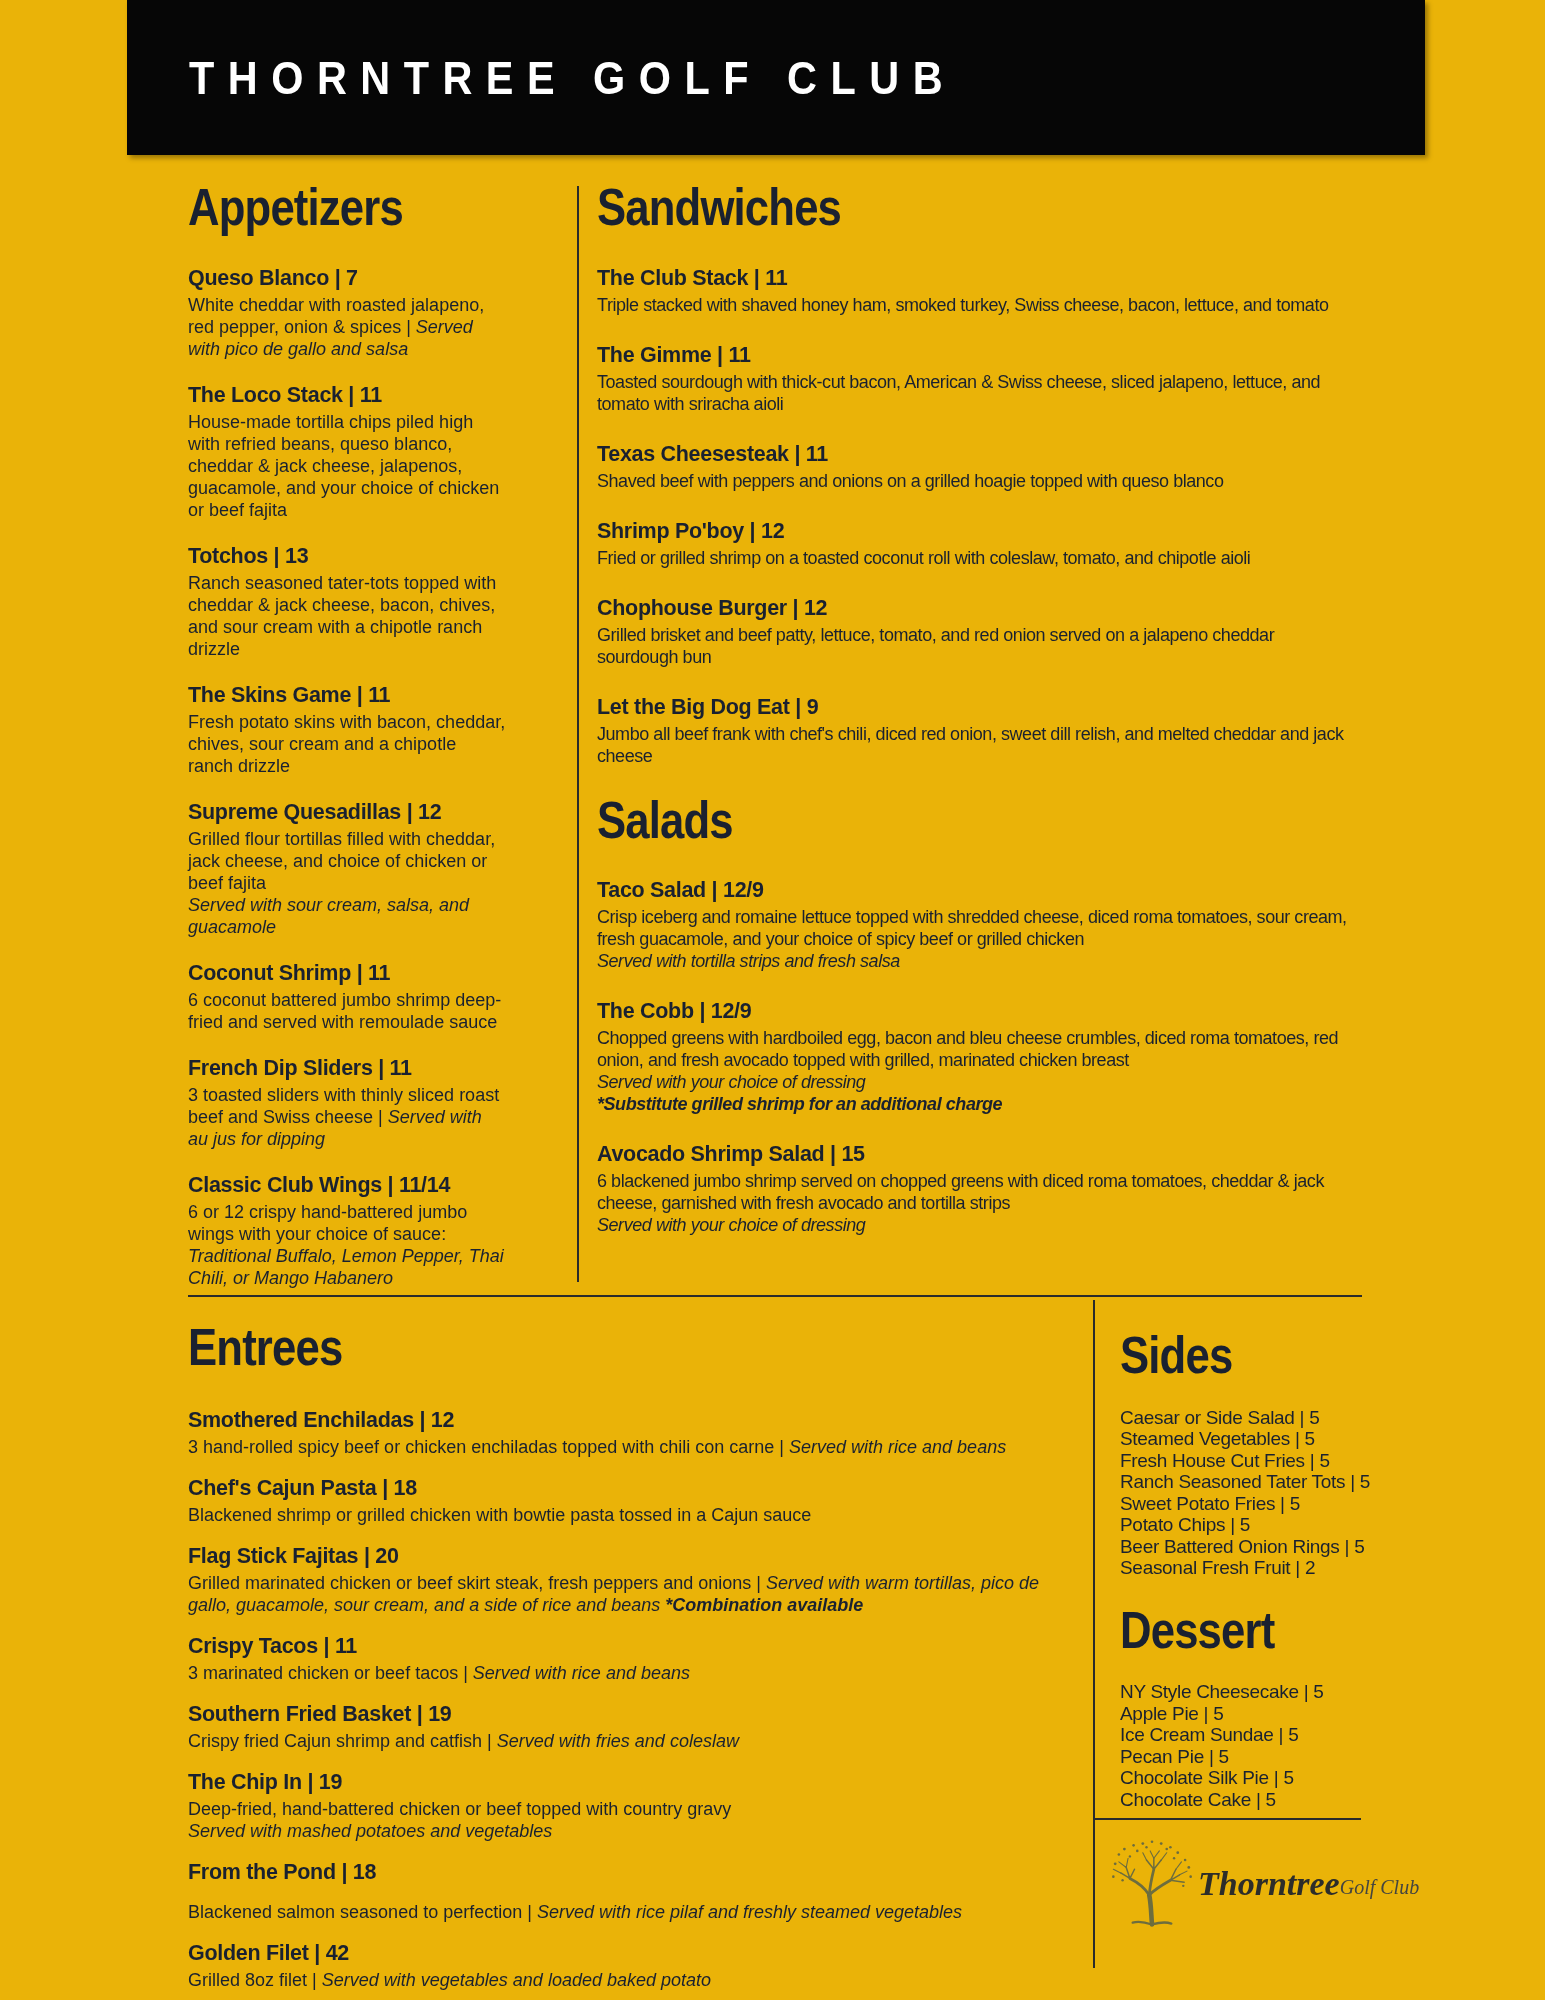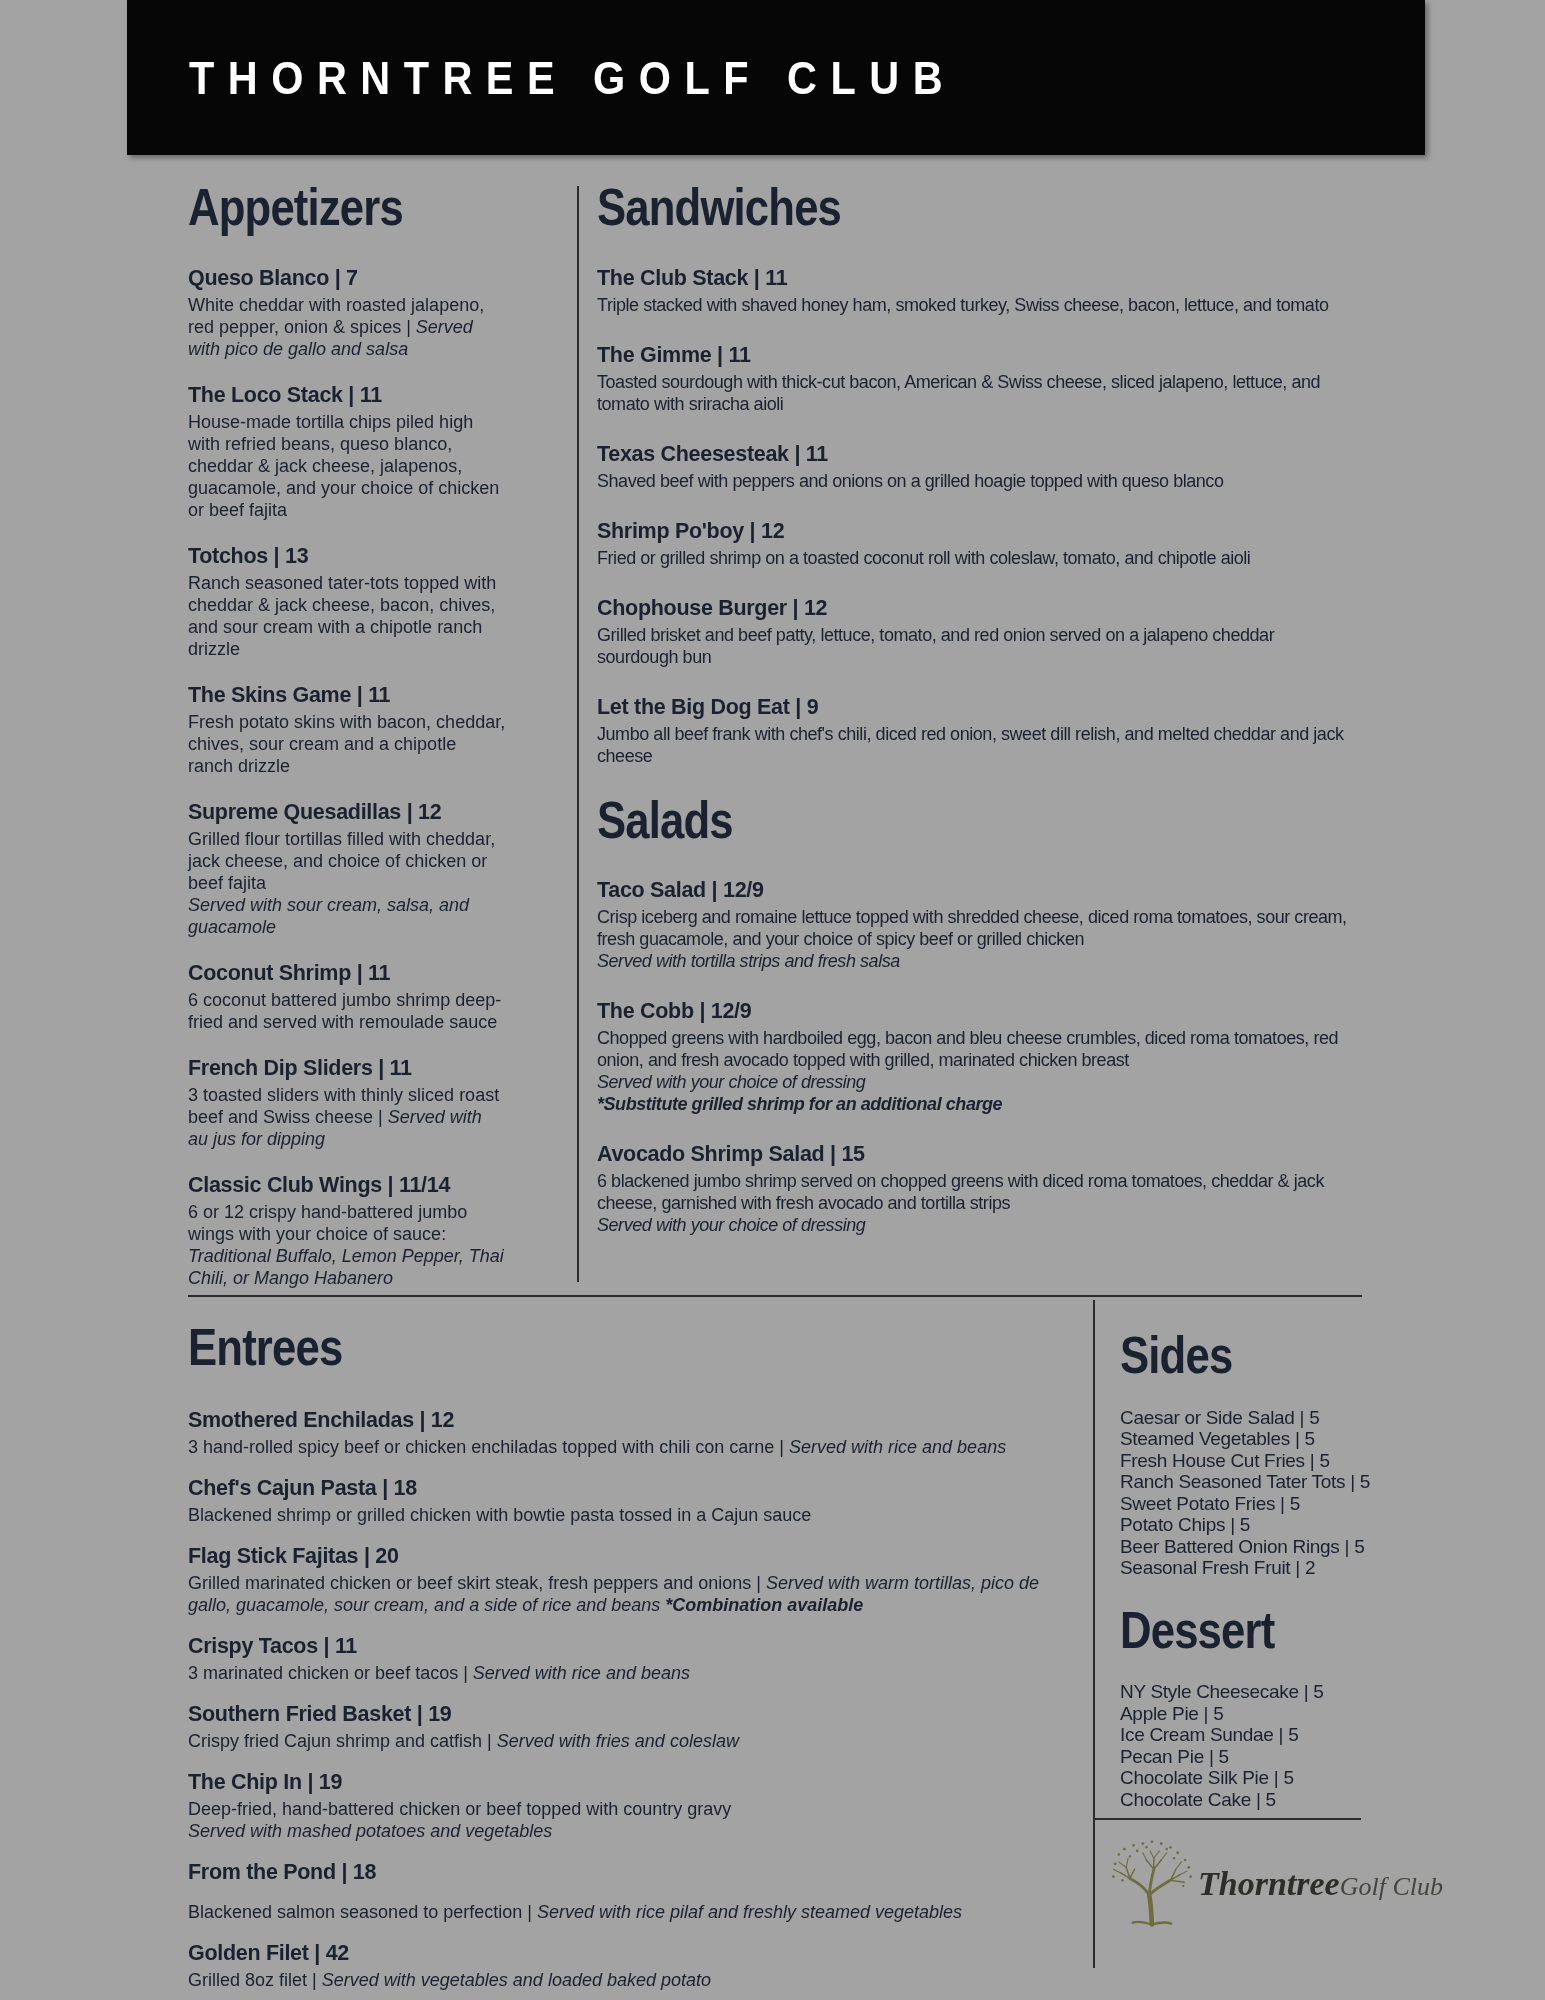--- a/index.html
+++ b/index.html
@@ -1,17 +1,17 @@
 <!DOCTYPE html>
 <html><head>
 <meta charset="utf-8">
 <style>
   html,body{margin:0;padding:0;background:#ffffff;}
   .page{
-    position:relative;width:1545px;height:2000px;background:#a3a3a3;overflow:hidden;
+    position:relative;width:1545px;height:2000px;background:#eab308;overflow:hidden;
     font-family:"Liberation Sans", sans-serif;color:var(--text,#1a2130);
   }
   
   .topbar{
     position:absolute;left:127px;top:0;width:1298px;height:155px;
     background:var(--header-bg,#060606);
     box-shadow:3px 3px 5px rgba(0,0,0,.35);
   }
   .topbar h1{
     margin:0;position:absolute;left:62px;top:55px;
@@ -54,21 +54,21 @@
   
   .logo{position:absolute;left:1106px;top:1834px;width:262px;display:flex;align-items:center;}
   .logo svg{width:92px;height:100px;flex:0 0 auto;}
   .logo-text{display:flex;align-items:center;margin-left:0px;}
   .logo-name{
     font-family:"Liberation Serif", serif;font-style:italic;font-weight:700;
     font-size:34px;line-height:1;color:var(--logo-text,#2d2d2a);white-space:nowrap;
   }
   .logo-sub{
     font-family:"Liberation Serif", serif;font-style:italic;
-    font-size:26px;line-height:1;color:#45453f;margin-top:5px;white-space:nowrap;
+    font-size:20px;line-height:1;color:#45453f;margin-top:5px;white-space:nowrap;
   }
 </style>
 </head>
 <body>
 
 <div class="page" style="--text: #1a2130; --header-bg: #060606; --header-text: #ffffff; --rule: #2b2b2b; --logo-text: #2d2d2a;">
 
   <header class="topbar">
     <h1>THORNTREE GOLF CLUB</h1>
   </header>

